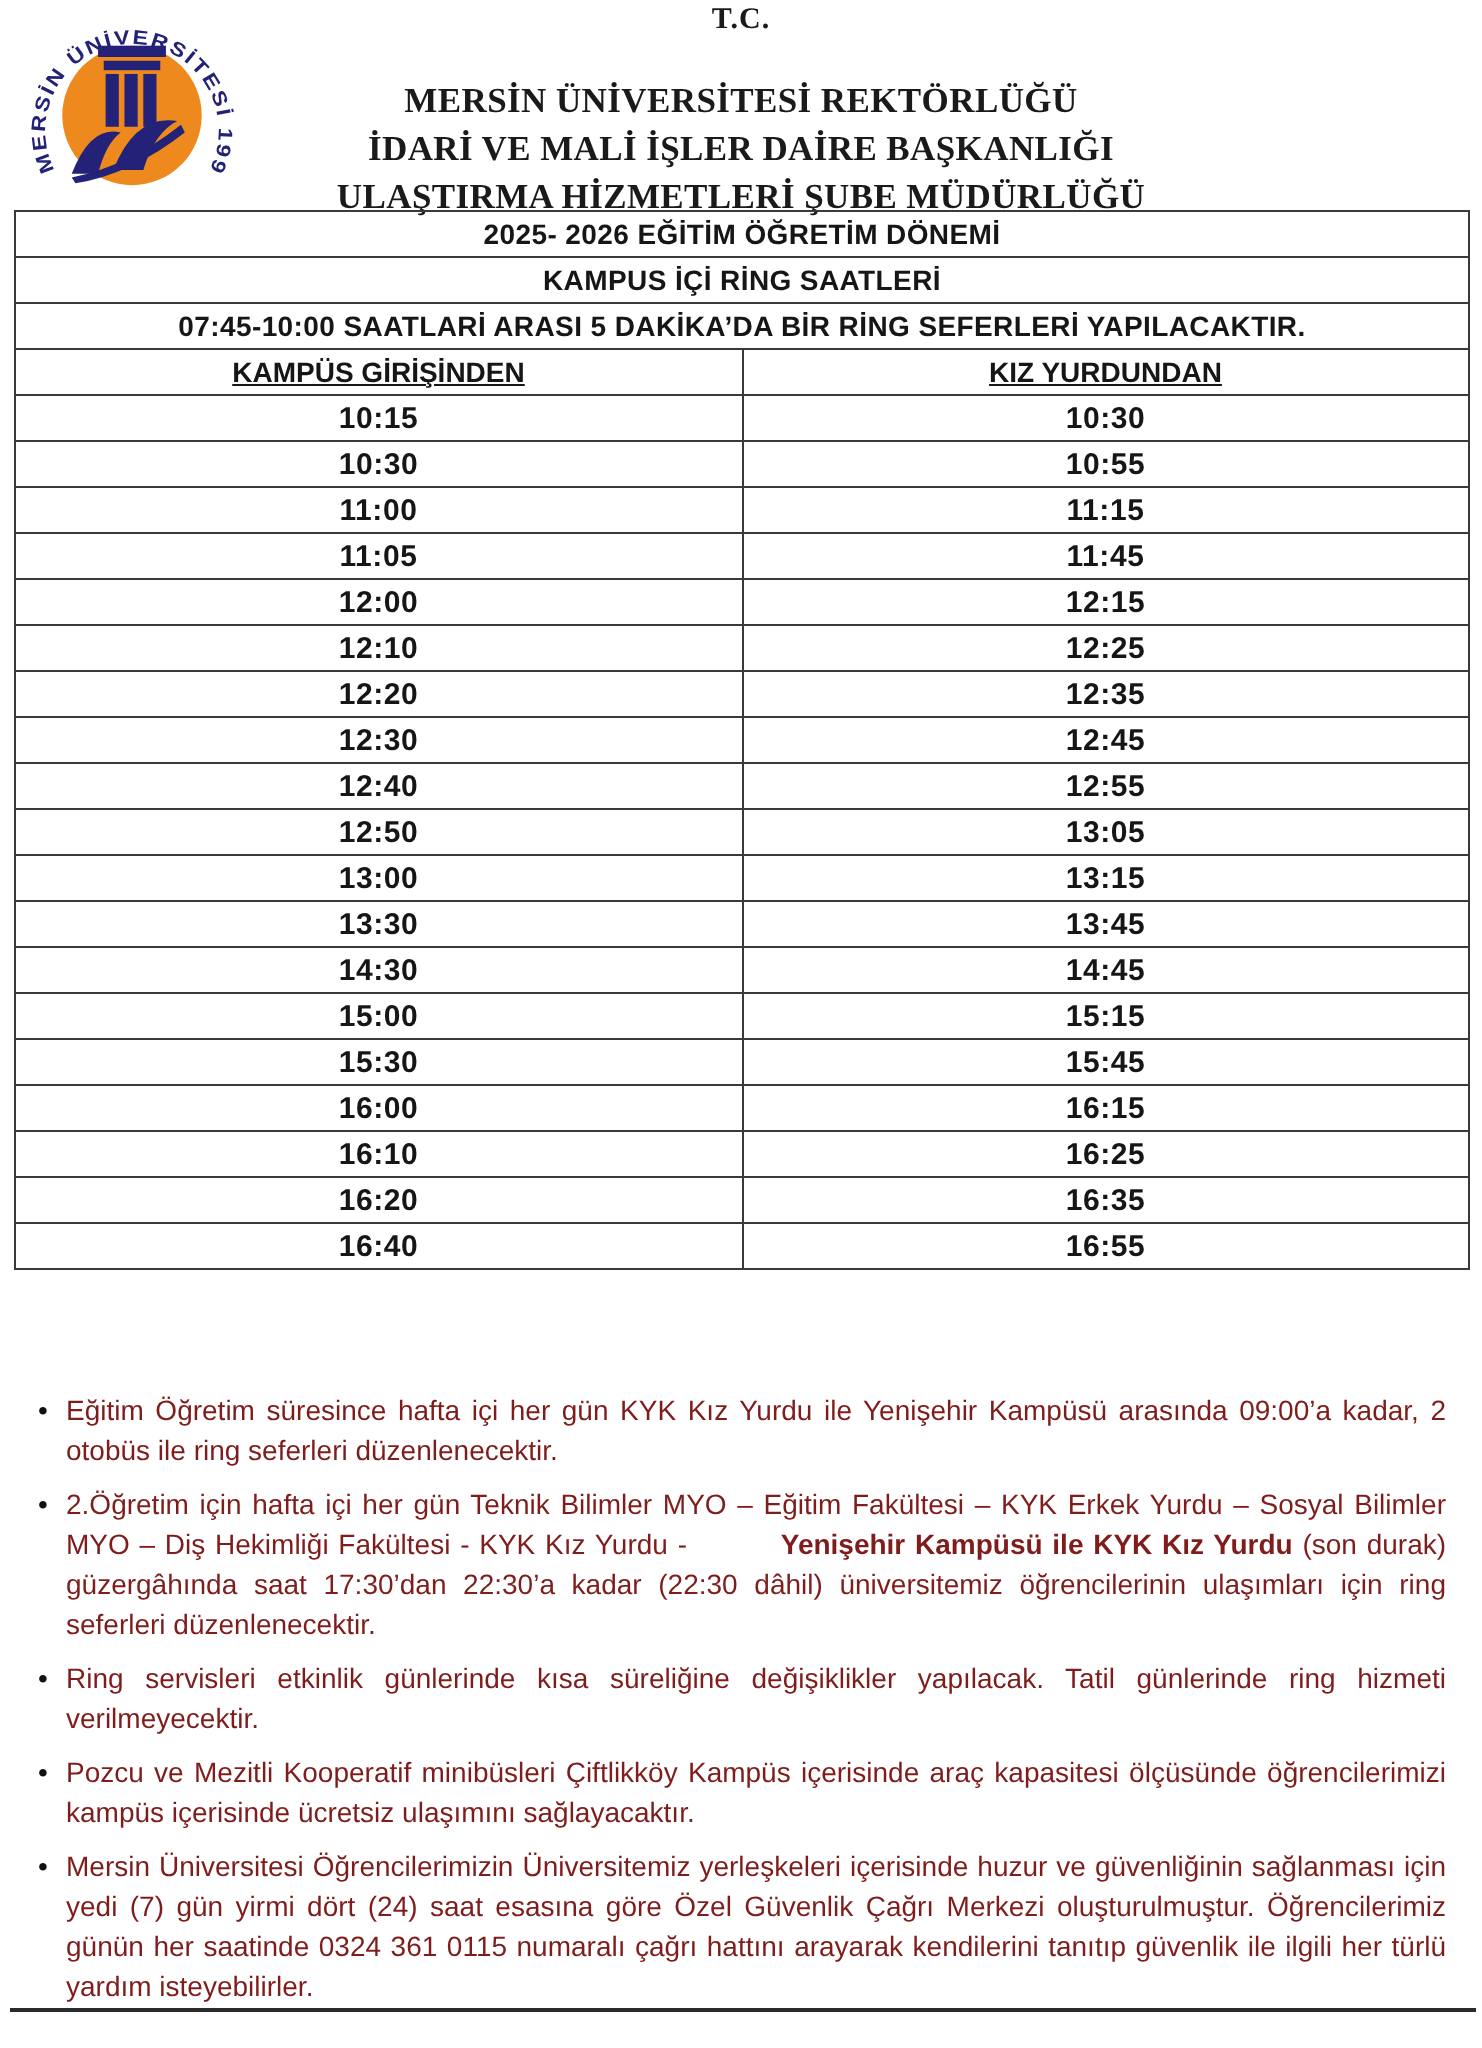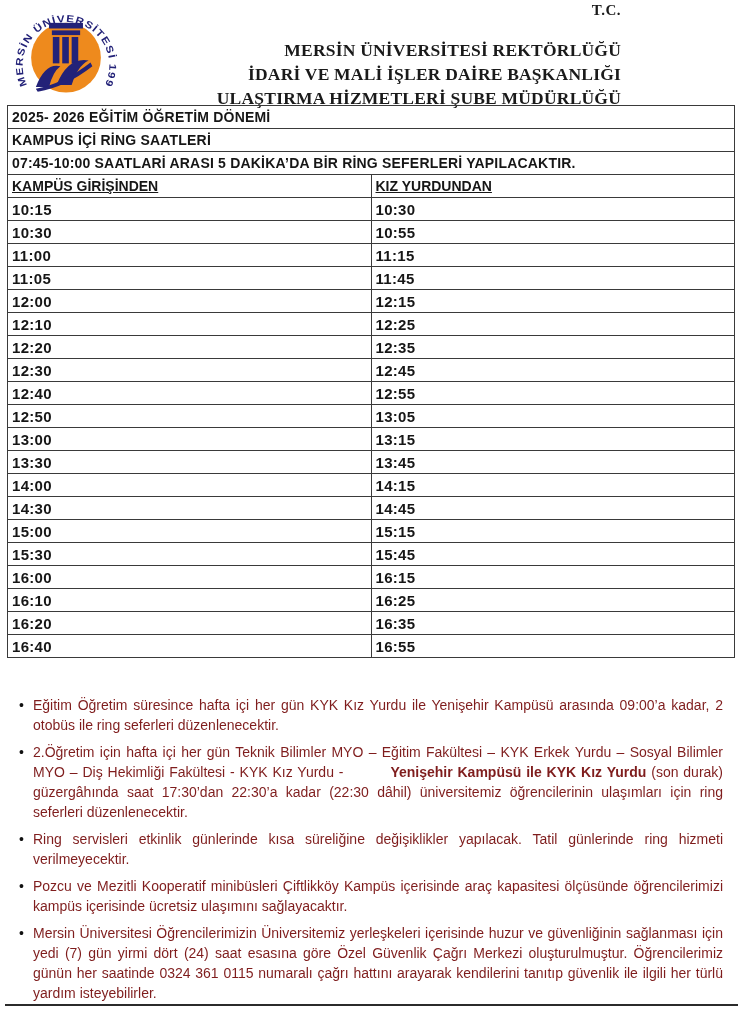--- a/index.html
+++ b/index.html
@@ -9,38 +9,39 @@
     position: relative;
     font-family: "Liberation Sans", sans-serif;
     color: #111;
     overflow: hidden;
   }
   .page { position: absolute; inset: 0; background: #fff; }
 
   
   .header-text {
     position: absolute; left: 120px; right: 120px; top: 2px;
-    text-align: right;
+    text-align: center;
     font-family: "Liberation Serif", serif;
     color: #1a1a1a;
   }
   .tc { font-size: 15px; font-weight: bold; letter-spacing: 0.5px; }
   .org-lines { margin-top: 19px; font-size: 17.5px; font-weight: bold; line-height: 24px; letter-spacing: 0.2px; }
   .logo-left { position: absolute; left: 12px; top: 4px; width: 108px; height: 98px; }
   .logo-right { position: absolute; left: 626px; top: 13px; width: 97px; height: 82px; }
 
   
   .sched {
     position: absolute; left: 7px; top: 105px; width: 728px;
     border-collapse: collapse;
     table-layout: fixed;
   }
   .sched td {
     border: 1.5px solid #3a3a3a;
     height: 23px;
+    text-align: center;
     vertical-align: middle;
     font-weight: bold;
     font-size: 13.5px;
     color: #161616;
     padding: 0 4px;
   }
   .sched td.title-cell { font-size: 14px; letter-spacing: 0.2px; }
   .sched td.col-header { font-size: 14px; text-decoration: underline; }
   .sched td.time-cell { font-size: 15px; letter-spacing: 0.3px; }
 
@@ -168,24 +169,20 @@
       </tr>
         <tr>
         <td class="time-cell">13:00</td>
         <td class="time-cell">13:15</td>
       </tr>
         <tr>
         <td class="time-cell">13:30</td>
         <td class="time-cell">13:45</td>
       </tr>
         <tr>
-        <td class="time-cell">14:00</td>
-        <td class="time-cell">14:15</td>
-      </tr>
-        <tr>
         <td class="time-cell">14:30</td>
         <td class="time-cell">14:45</td>
       </tr>
         <tr>
         <td class="time-cell">15:00</td>
         <td class="time-cell">15:15</td>
       </tr>
         <tr>
         <td class="time-cell">15:30</td>
         <td class="time-cell">15:45</td>

